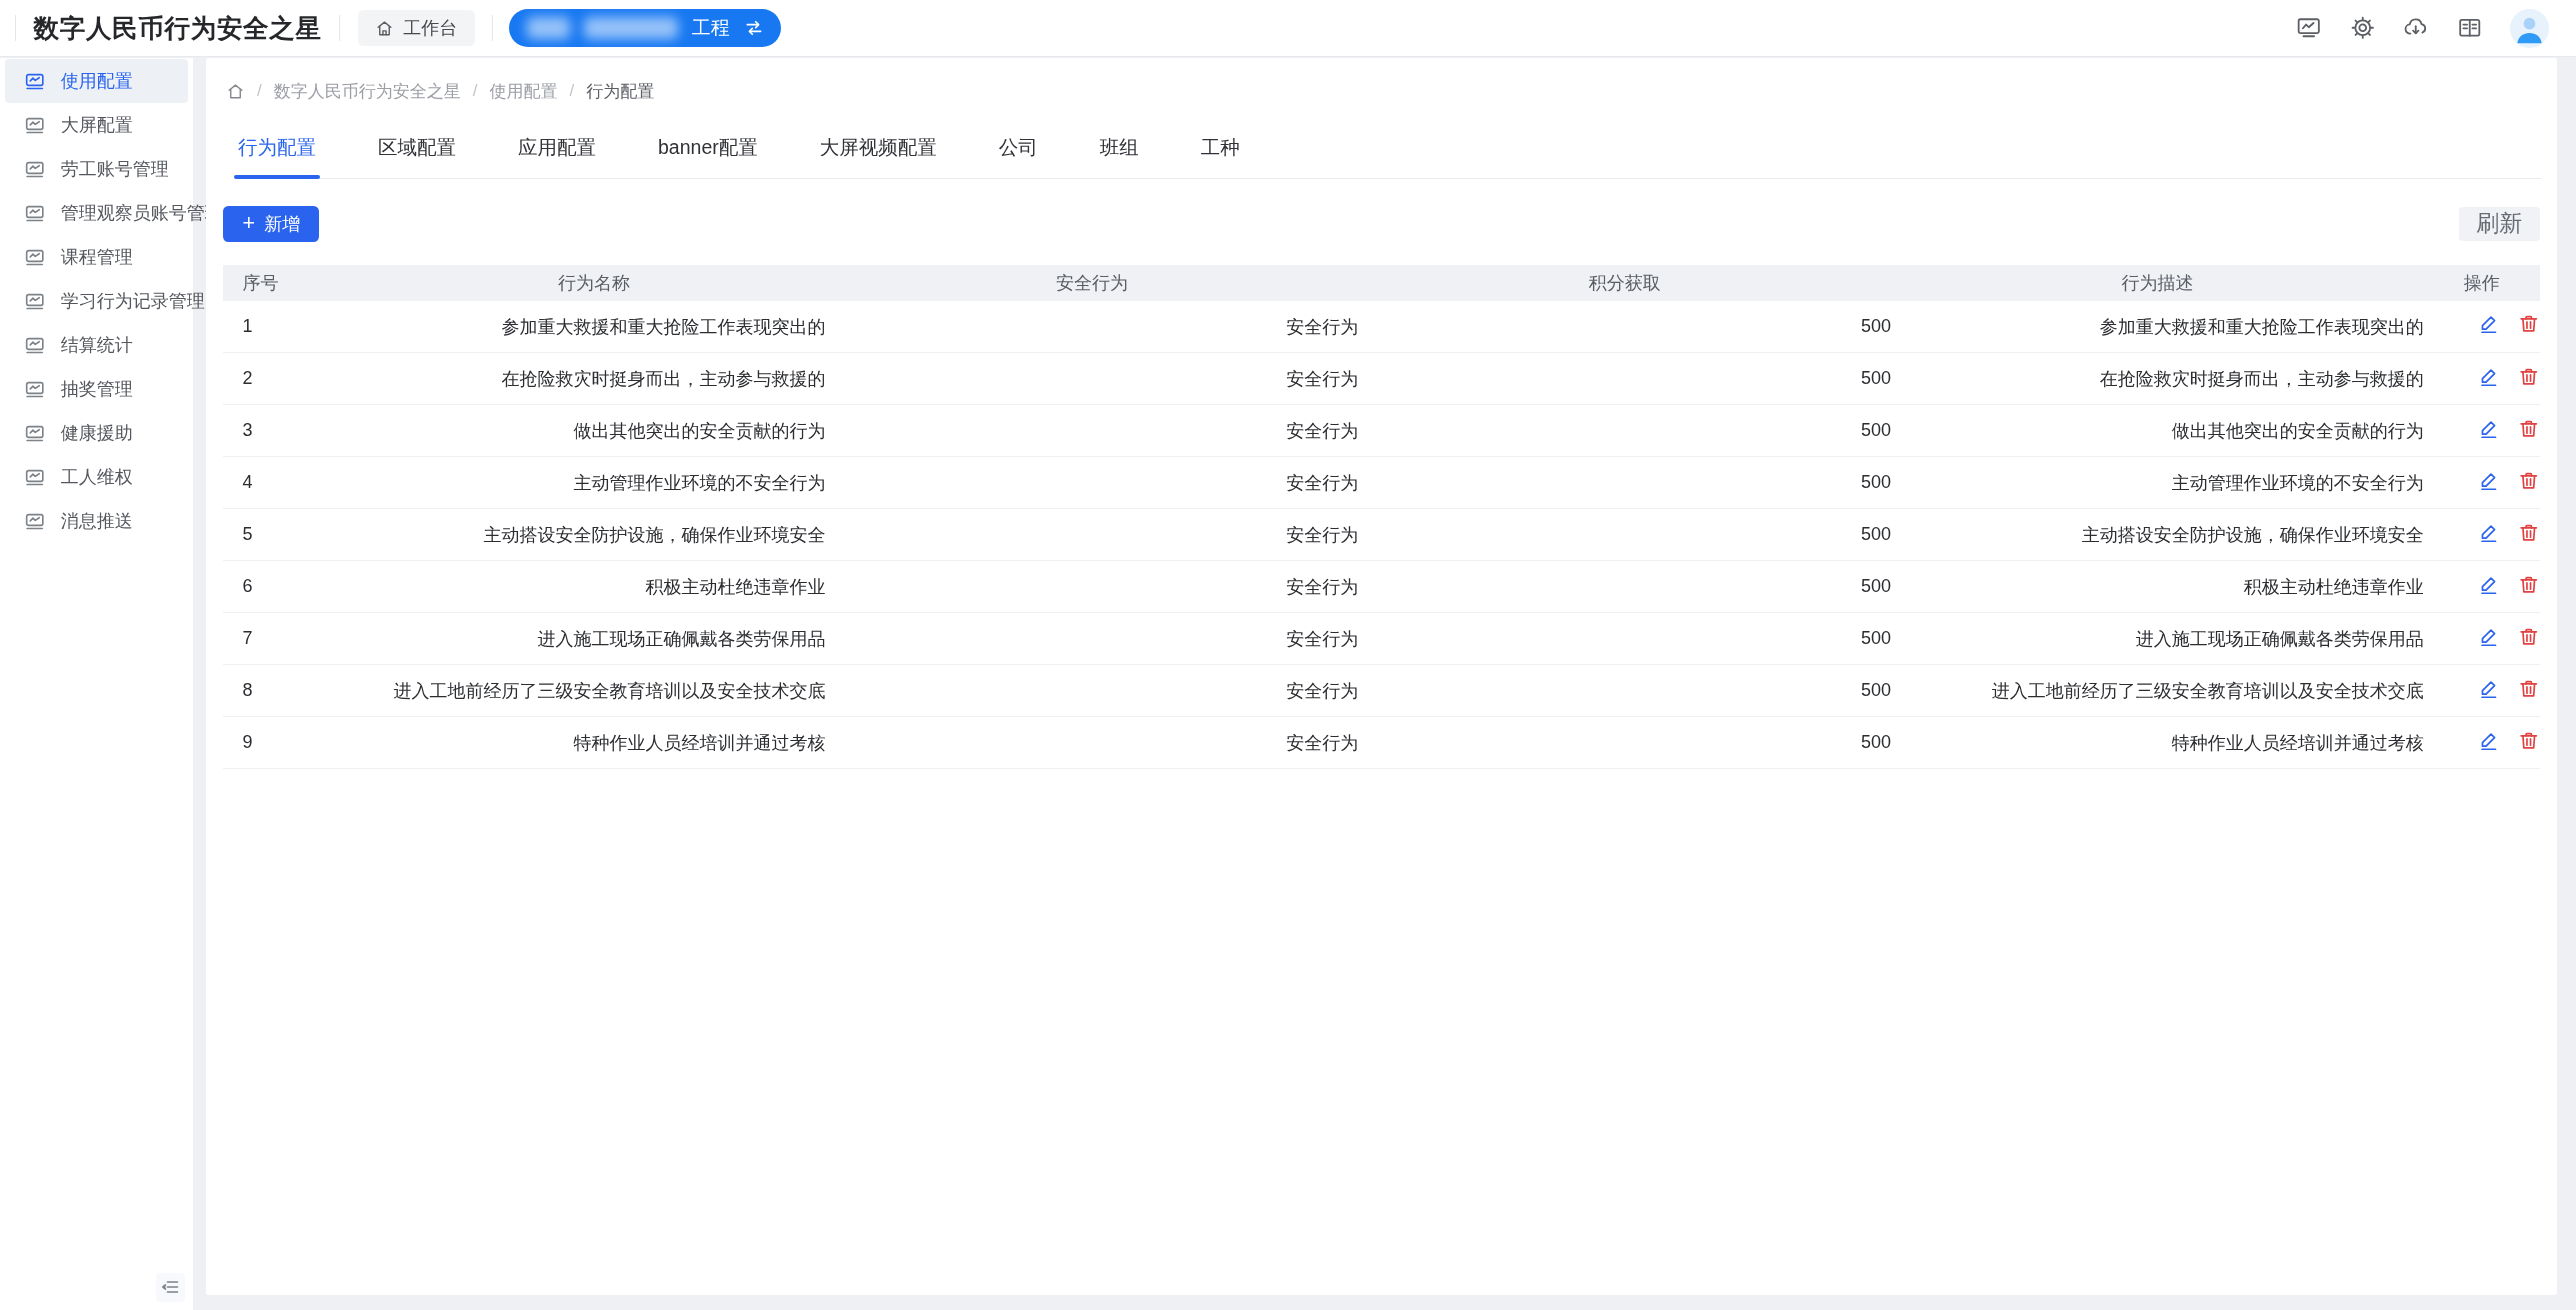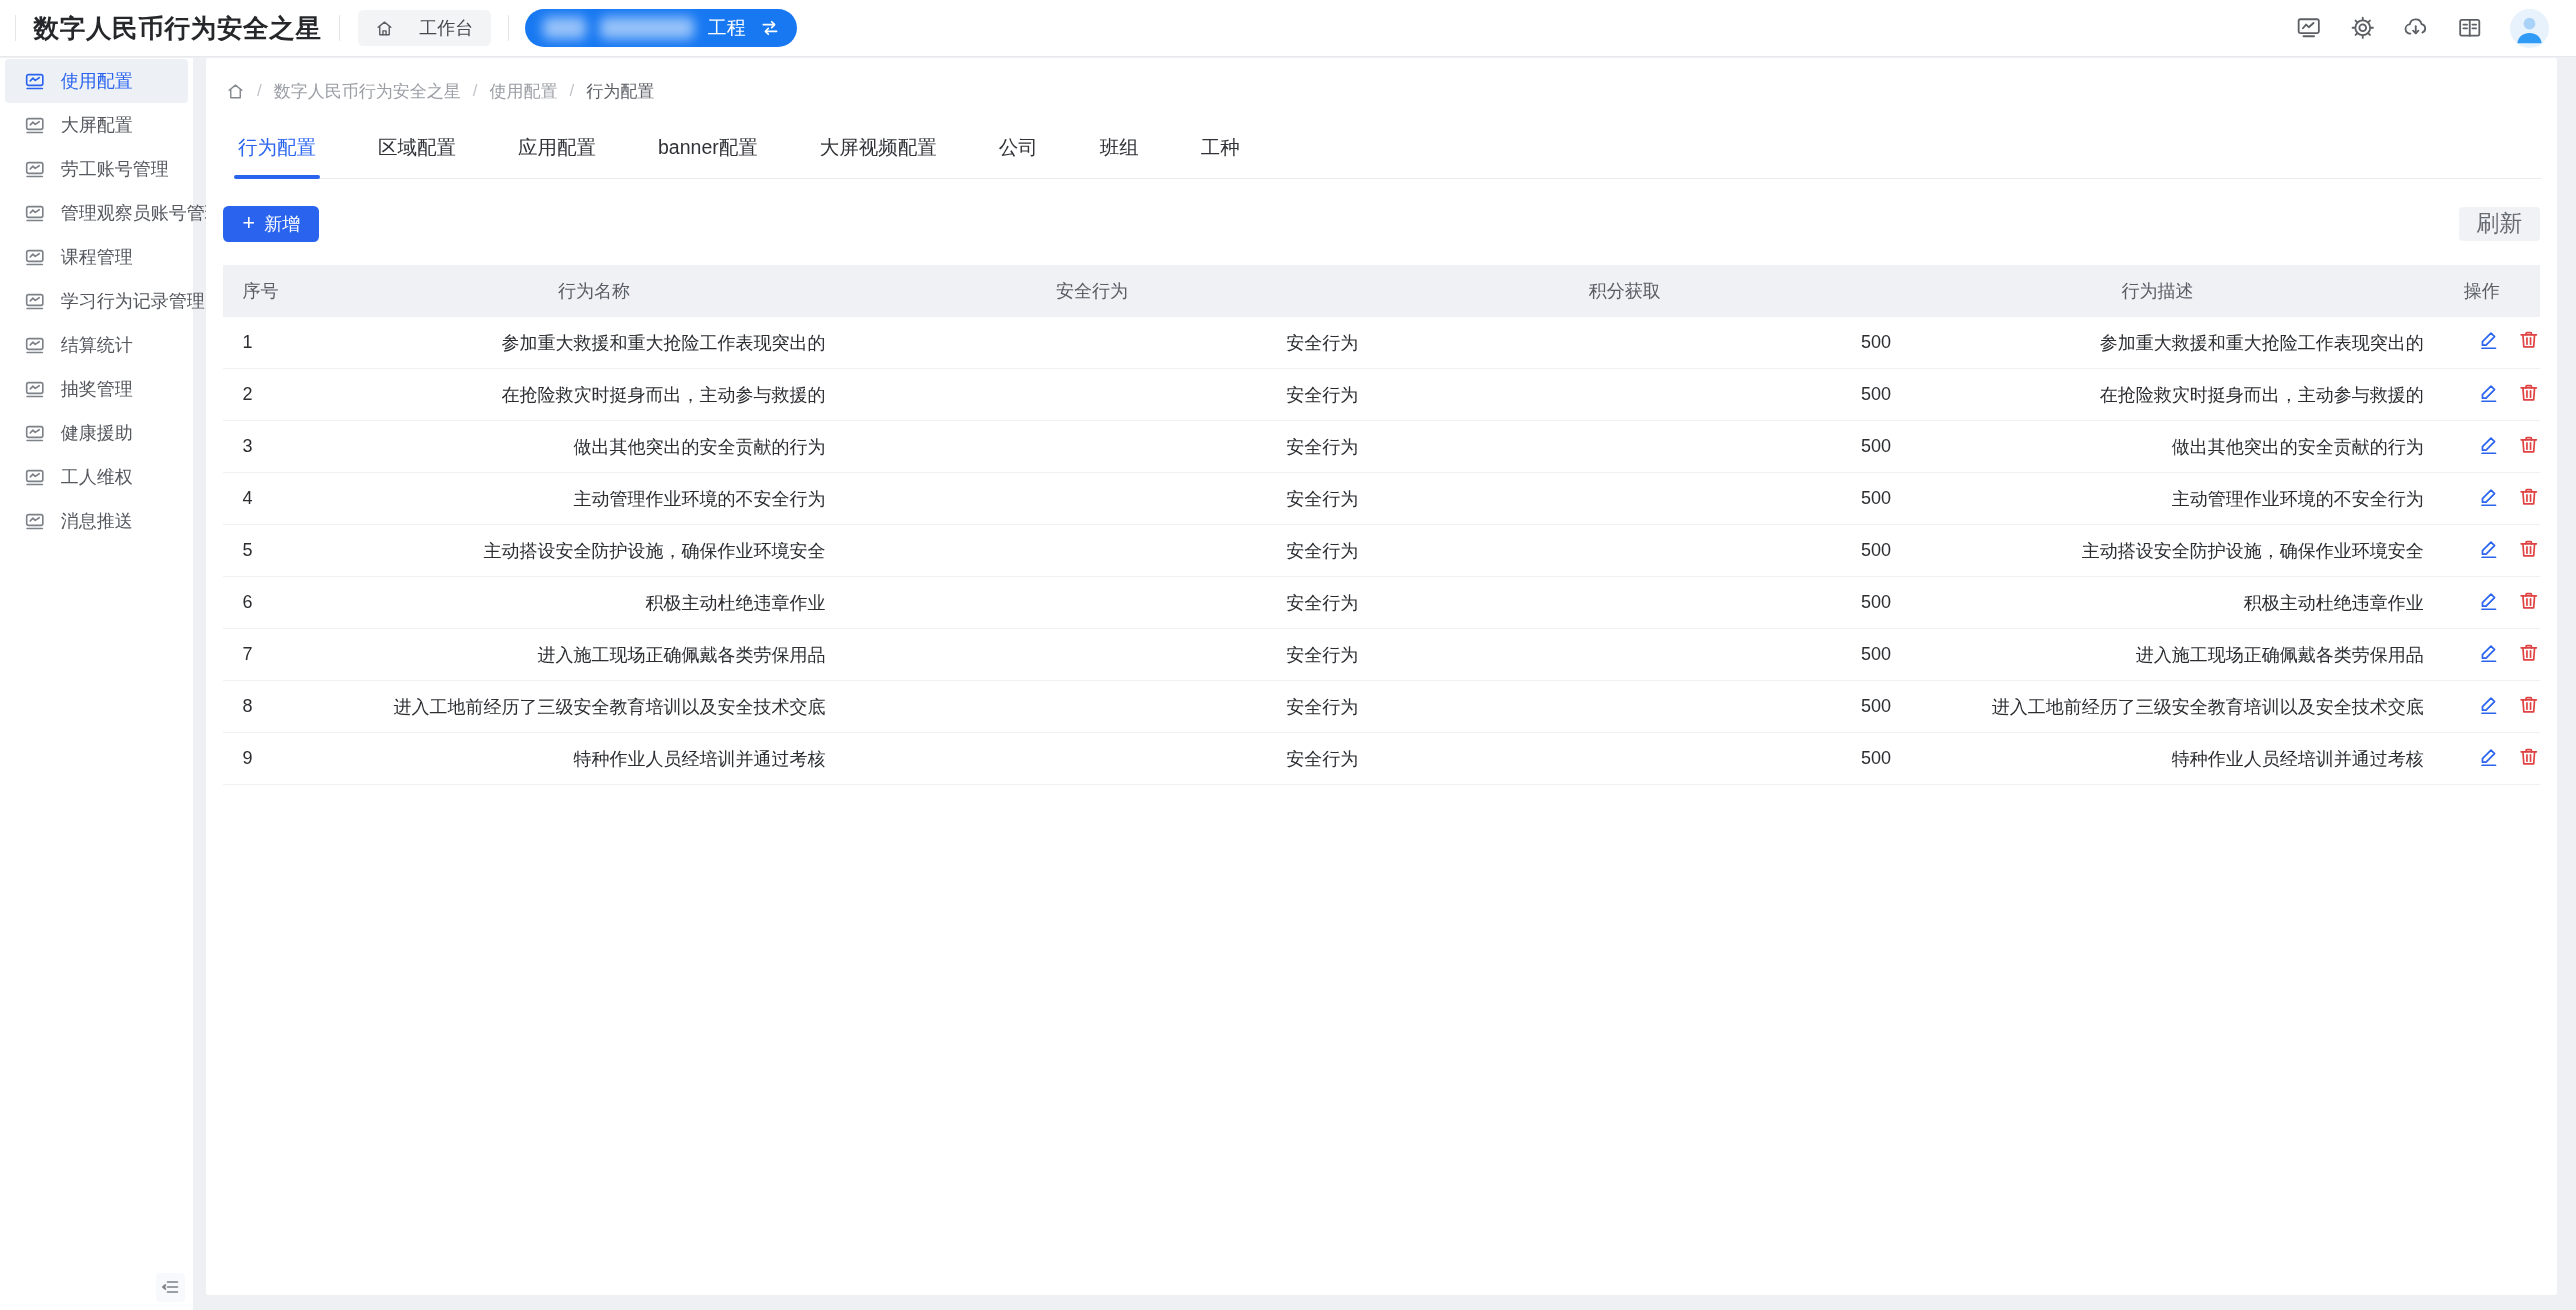--- a/index.html
+++ b/index.html
@@ -16,21 +16,21 @@
   .topbar {
     position: absolute; top: 0; left: 0; width: 100%; height: 57px;
     background: #fff; border-bottom: 0.7px solid #e7e9ec;
     display: flex; align-items: center; z-index: 5;
   }
   .vdivider { width: 1.3px; height: 25.5px; background: #e4e6e9; flex: none; }
   .app-title { font-size: 25.5px; font-weight: bold; color: #26272a; margin: 0 17.4px; letter-spacing: 0.7px; }
   .workspace-btn {
     height: 36px; padding: 0 17.4px; margin: 0 17.4px;
     background: #f3f4f6; border-radius: 5.4px; border: none;
-    display: flex; align-items: center; gap: 25px;
+    display: flex; align-items: center; gap: 9px;
     font-size: 18px; color: #47494e; cursor: pointer;
     font-family: inherit;
   }
   .project-pill {
     height: 38px; margin-left: 16px; padding: 0 17.4px;
     background: #1778f2; border-radius: 19px; border: none;
     display: flex; align-items: center; gap: 14px;
     font-size: 19px; color: #fff; cursor: pointer; font-family: inherit;
   }
   .blur-chunk { height: 21.5px; border-radius: 5.4px; background: rgba(255,255,255,.55); filter: blur(6px); }
@@ -98,21 +98,21 @@
   }
   .add-btn .plus { font-size: 21.5px; line-height: 1; font-weight: 400; }
   .refresh-btn {
     margin-left: auto; height: 34px; padding: 0 17.4px; border: none; border-radius: 4px;
     background: #f1f2f5; color: #676c74; font-size: 23px; font-family: inherit; cursor: pointer;
   }
 
   .table-wrap { margin: 23px 17.4px 0 17.4px; }
   table { width: 100%; border-collapse: collapse; table-layout: fixed; }
   thead th {
-    background: #eff1f5; height: 52px;
+    background: #eff1f5; height: 36px;
     font-size: 18px; font-weight: normal; color: #595d64; text-align: center;
   }
   tbody td {
     height: 52px; text-align: right; font-size: 18px; color: #2b2d31;
     border-bottom: 0.7px solid #f0f1f4; overflow: hidden; white-space: nowrap; text-overflow: ellipsis;
   }
   th.col-index, td.col-index { text-align: left; padding-left: 19px; }
   .ops { display: inline-flex; align-items: center; gap: 19px; }
   .icon-btn { background: none; border: none; padding: 0; cursor: pointer; width: 21.5px; height: 21.5px; }
   .icon-btn svg { width: 21.5px; height: 21.5px; display: block; }

